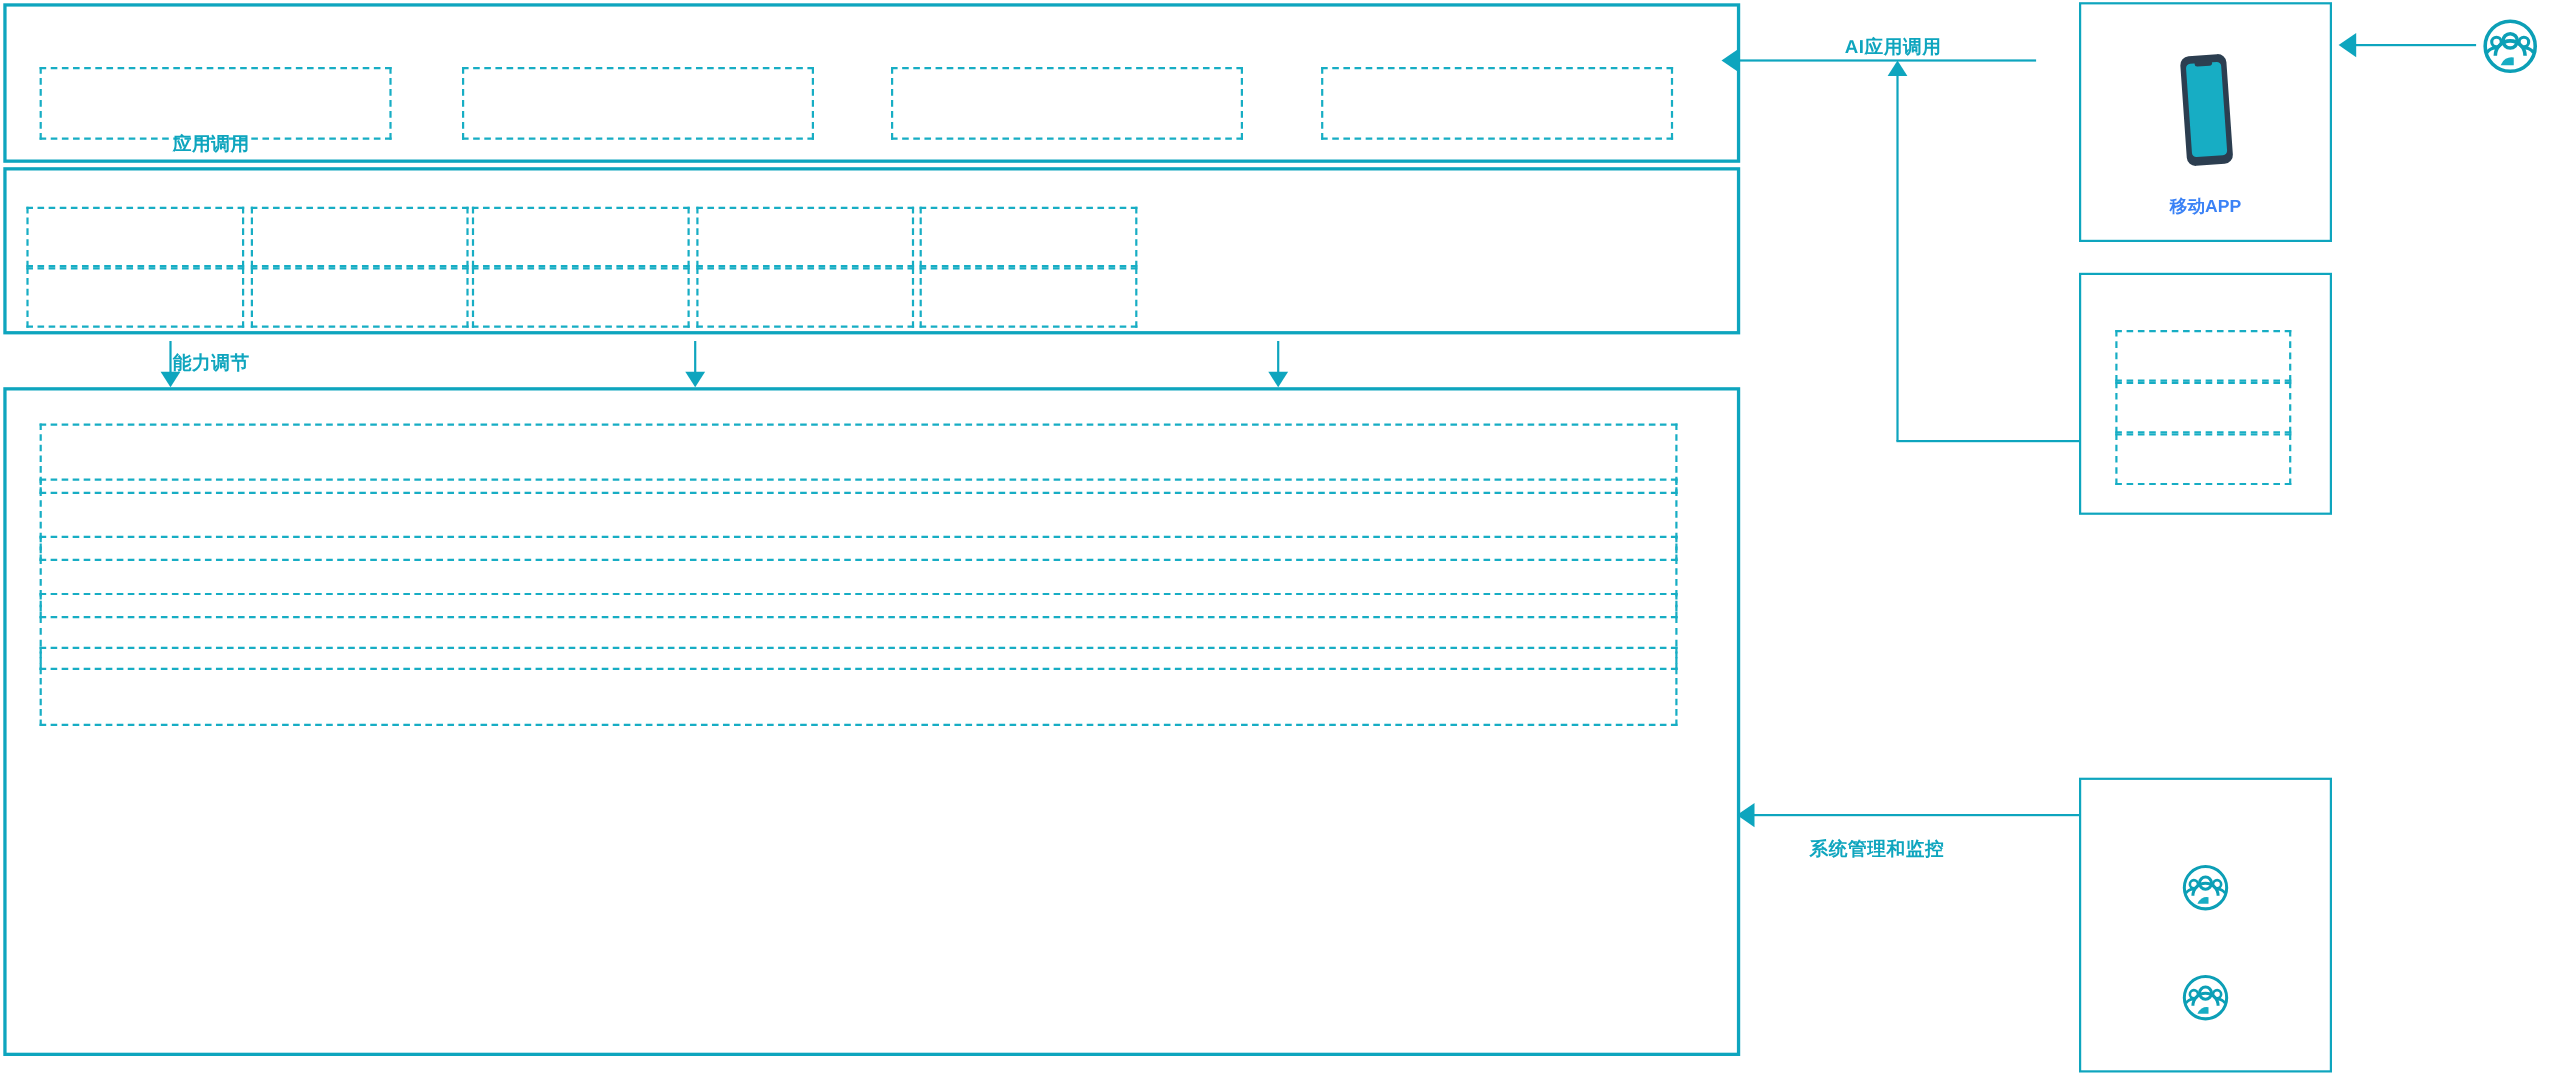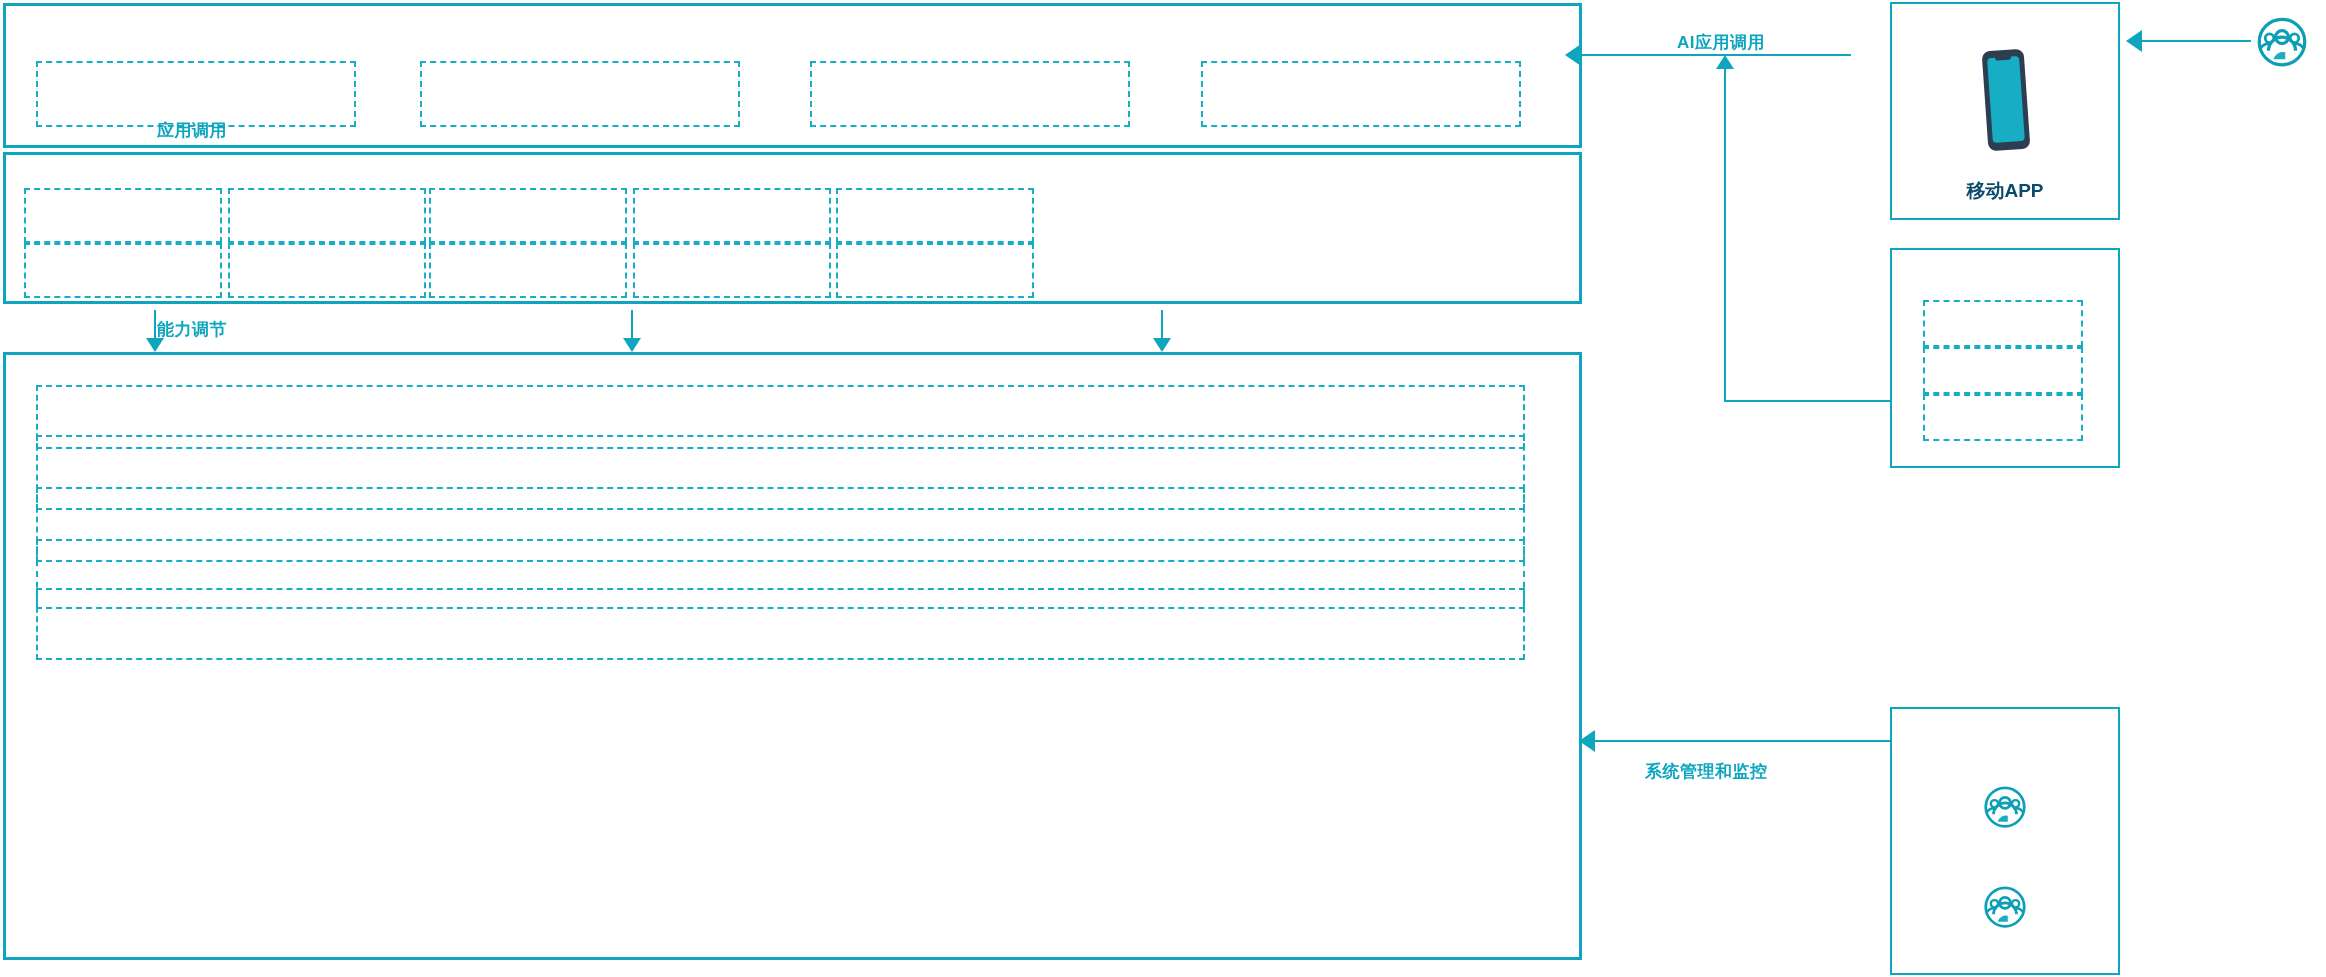--- a/index.html
+++ b/index.html
@@ -41,22 +41,22 @@
   .label {
     position: absolute;
     color: #0EA5BE;
     font-size: 17px;
     font-weight: bold;
     white-space: nowrap;
     letter-spacing: 0.5px;
   }
   .caption {
     position: absolute;
-    color: #0c4a6e;
-    font-size: 19px;
+    color: #3b82f6;
+    font-size: 16px;
     font-weight: bold;
     white-space: nowrap;
     text-align: center;
   }
 
   
   .arrow-line-v {
     position: absolute;
     width: 2px;
     background: #0EA5BE;

